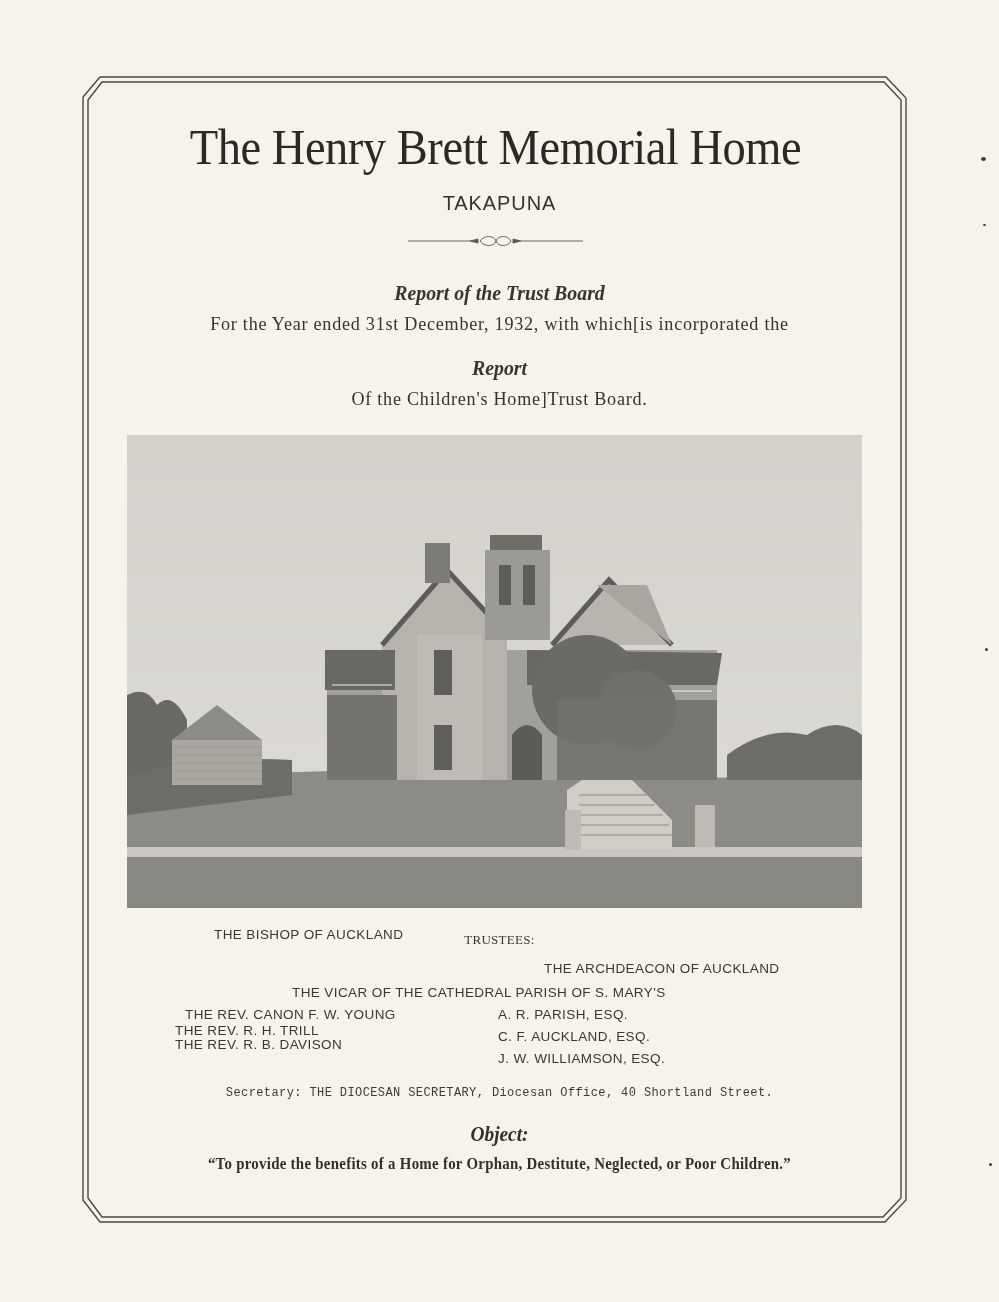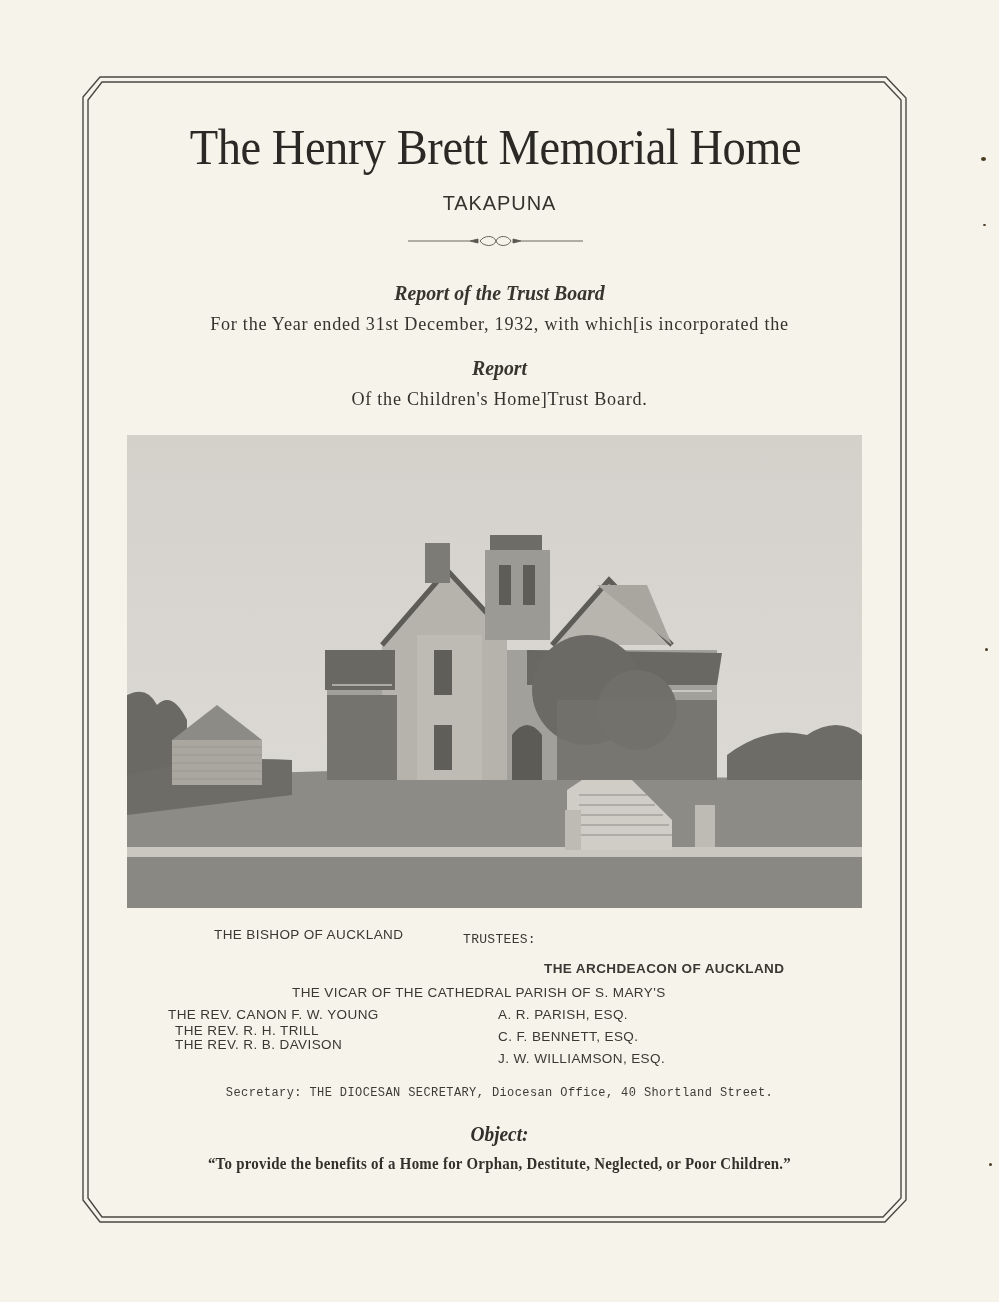--- a/index.html
+++ b/index.html
@@ -34,21 +34,21 @@
     .report2-line {
       top: 388px; font-size: 19.5px; letter-spacing: 0.8px; color: #36332e;
       transform: scaleX(0.93);
     }
     .photo {
       position: absolute; left: 127px; top: 435px; width: 735px; height: 473px;
       background: #d9d7d0; overflow: hidden;
       box-shadow: inset 0 0 0 1px #9d9a93;
     }
     .photo svg { display: block; }
-    .trustees-label { top: 932px; font-size: 13px; font-family: Liberation Mono, monospace; color: #3a3833; letter-spacing: 0.3px; }
+    .trustees-label { top: 932px; font-size: 13px; font-family: Liberation Serif, serif; color: #3a3833; letter-spacing: 0.3px; }
     .trustee {
       position: absolute; font-size: 13.5px; font-family: "Liberation Sans", sans-serif;
       color: #3a3833; letter-spacing: 0.4px; white-space: nowrap;
     }
     .secretary {
       top: 1086px; font-size: 12px; font-family: Liberation Mono, monospace; color: #3e3b36; letter-spacing: 0.4px;
     }
     .object-heading {
       top: 1121px; font-size: 22px; font-style: italic; font-weight: bold; color: #33302b;
       transform: scaleX(0.88);
@@ -163,28 +163,28 @@
         <line x1="452" y1="390" x2="542" y2="390"></line>
       <line x1="452" y1="400" x2="545" y2="400"></line>
     </g>
     <rect x="438" y="375" width="16" height="40" fill="#bdbbb4"></rect>
     <rect x="568" y="370" width="20" height="42" fill="#bdbbb4"></rect>
   </svg>
 </div>
 
 <div class="abs trustees-label">TRUSTEES:</div>
 <div class="trustee" style="left:214px; top:927px;">THE BISHOP OF AUCKLAND</div>
-<div class="trustee" style="left:544px; top:961px;font-weight:bold;">THE ARCHDEACON OF AUCKLAND</div>
+<div class="trustee" style="left:544px; top:961px;">THE ARCHDEACON OF AUCKLAND</div>
 <div class="trustee" style="left:292px; top:985px;">THE VICAR OF THE CATHEDRAL PARISH OF S. MARY'S</div>
 
-<div class="trustee" style="left:168px; top:1007px;">THE REV. CANON F. W. YOUNG</div>
+<div class="trustee" style="left:185px; top:1007px;">THE REV. CANON F. W. YOUNG</div>
 <div class="trustee" style="left:175px; top:1029px;margin-top:8px;">THE REV. R. B. DAVISON</div>
 <div class="trustee" style="left:175px; top:1023px;">THE REV. R. H. TRILL</div>
 <div class="trustee" style="left:498px; top:1007px;">A. R. PARISH, ESQ.</div>
-<div class="trustee" style="left:498px; top:1029px;">C. F. BENNETT, ESQ.</div>
+<div class="trustee" style="left:498px; top:1029px;">C. F. AUCKLAND, ESQ.</div>
 <div class="trustee" style="left:498px; top:1051px;">J. W. WILLIAMSON, ESQ.</div>
 
 <div class="abs secretary">Secretary: THE DIOCESAN SECRETARY, Diocesan Office, 40 Shortland Street.</div>
 <div class="abs object-heading">Object:</div>
 <div class="abs object-text">“To provide the benefits of a Home for Orphan, Destitute, Neglected, or Poor Children.”</div>
 
 <div class="speck" style="left:981px; top:157px; width:5px; height:4px;"></div>
 <div class="speck" style="left:983px; top:224px; width:3px; height:2px;"></div>
 <div class="speck" style="left:985px; top:648px; width:3px; height:3px;"></div>
 <div class="speck" style="left:989px; top:1163px; width:3px; height:3px;"></div>

